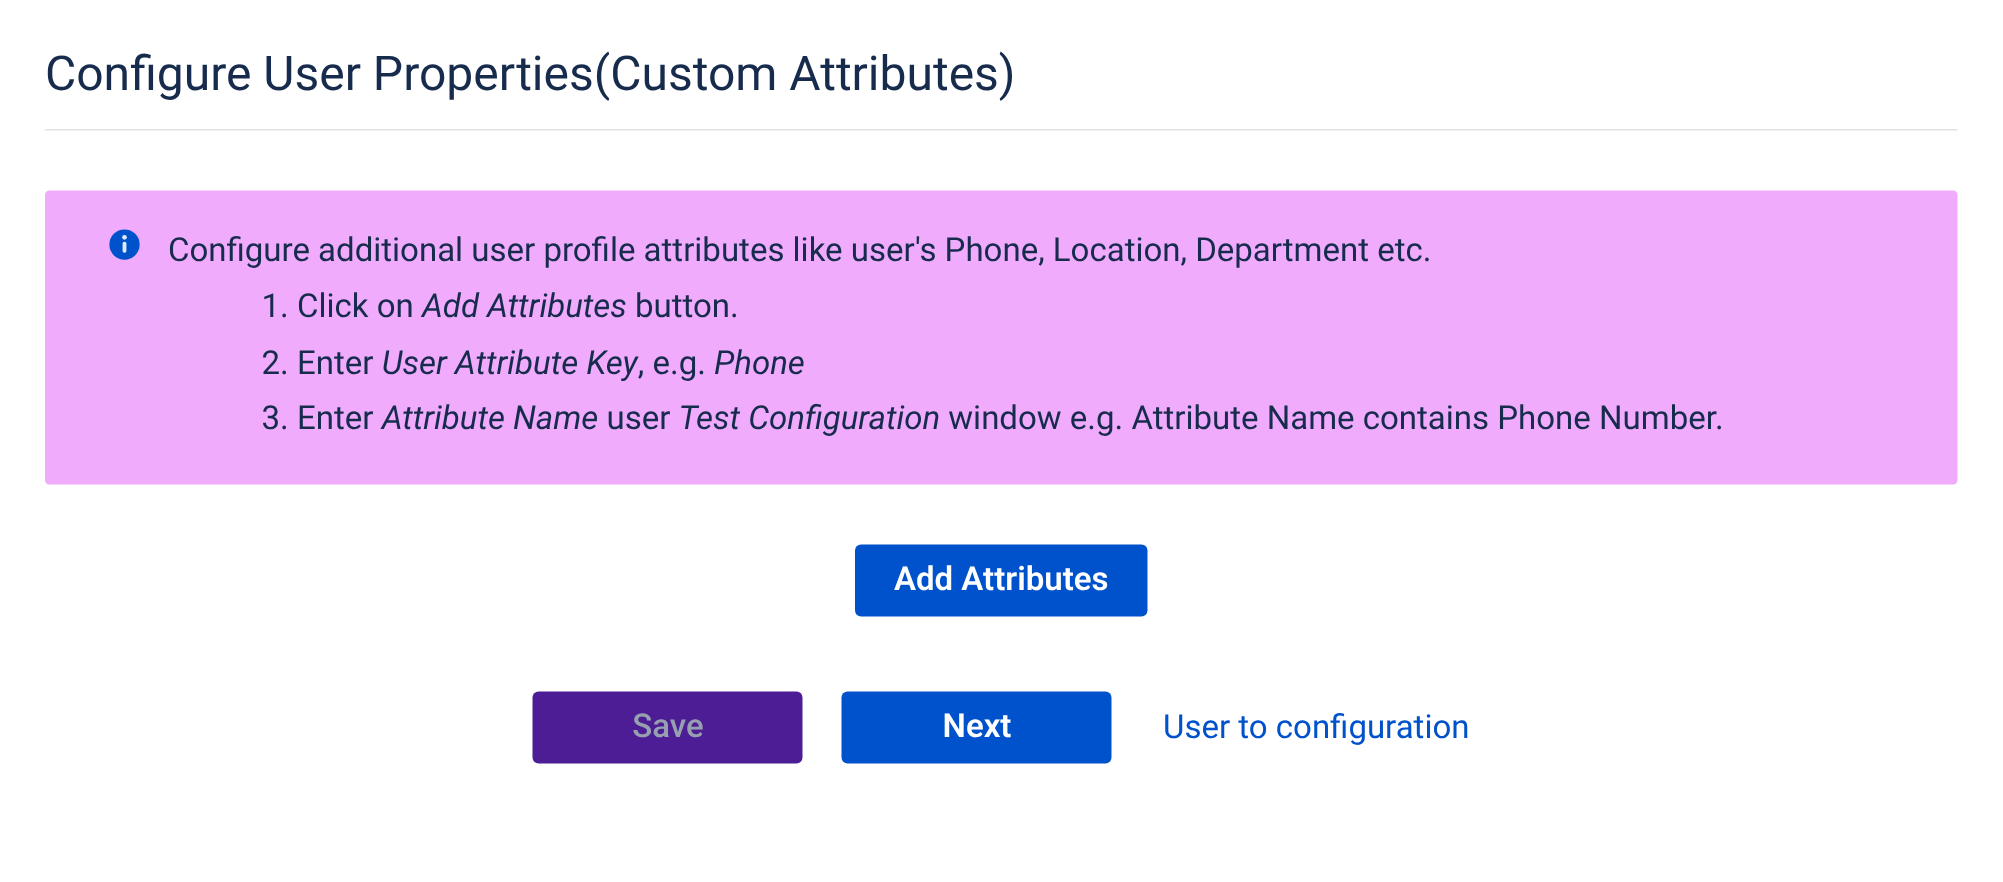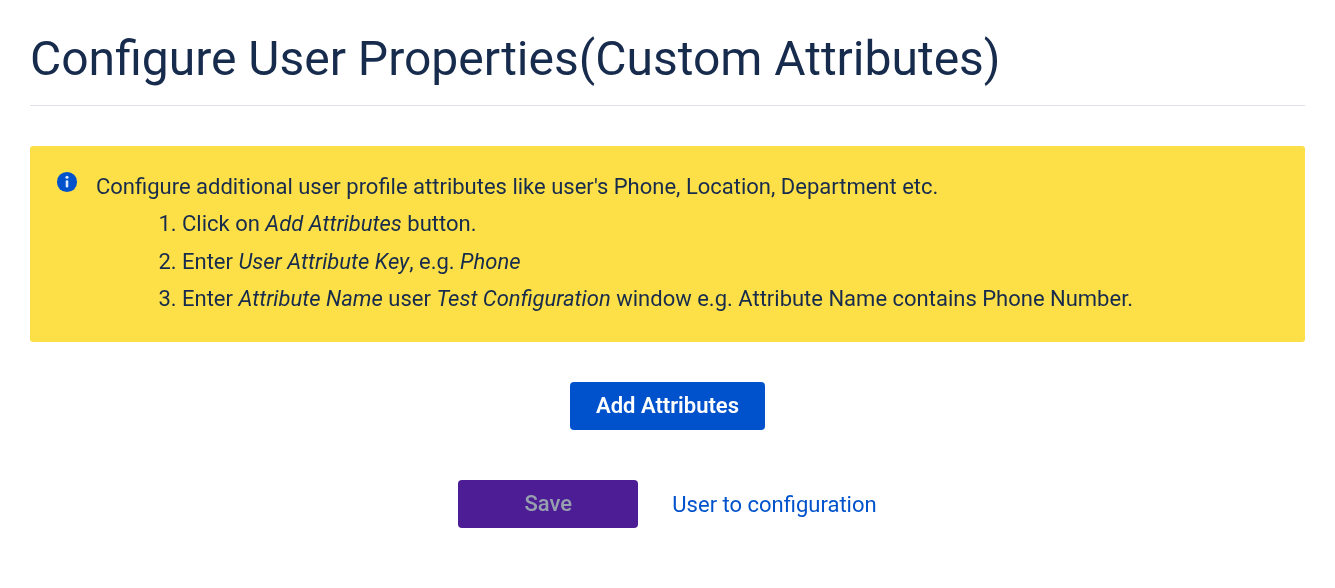--- a/index.html
+++ b/index.html
@@ -8,31 +8,31 @@
       padding: 0;
     }
     body {
       font-family: -apple-system, BlinkMacSystemFont, "Segoe UI", Roboto, Helvetica, Arial, sans-serif;
       background: #ffffff;
       color: #172b4d;
       padding: 30px;
       width: 1335px;
     }
     .page-title {
-      font-size: 48px;
+      font-size: 32px;
       font-weight: 400;
       color: #172b4d;
       padding-bottom: 18px;
       border-bottom: 1px solid #dfe1e6;
       margin-bottom: 40px;
     }
     .info-panel {
-      background: #fde047;
+      background: #f0abfc;
       border-radius: 3px;
-      padding: 22px 26px 24px 26px;
+      padding: 22px 26px 24px 42px;
       display: flex;
       align-items: flex-start;
       gap: 18px;
       margin-bottom: 40px;
     }
     .info-icon {
       color: #0052cc;
       flex-shrink: 0;
       margin-top: 3px;
     }
@@ -122,14 +122,15 @@
     </ol>
   </div>
 </div>
 
 <div class="center-row">
   <button class="btn btn-primary">Add Attributes</button>
 </div>
 
 <div class="action-row">
   <button class="btn btn-disabled">Save</button>
+  <button class="btn btn-primary">Next</button>
   <a class="link">User to configuration</a>
 </div>
 
 </body></html>

